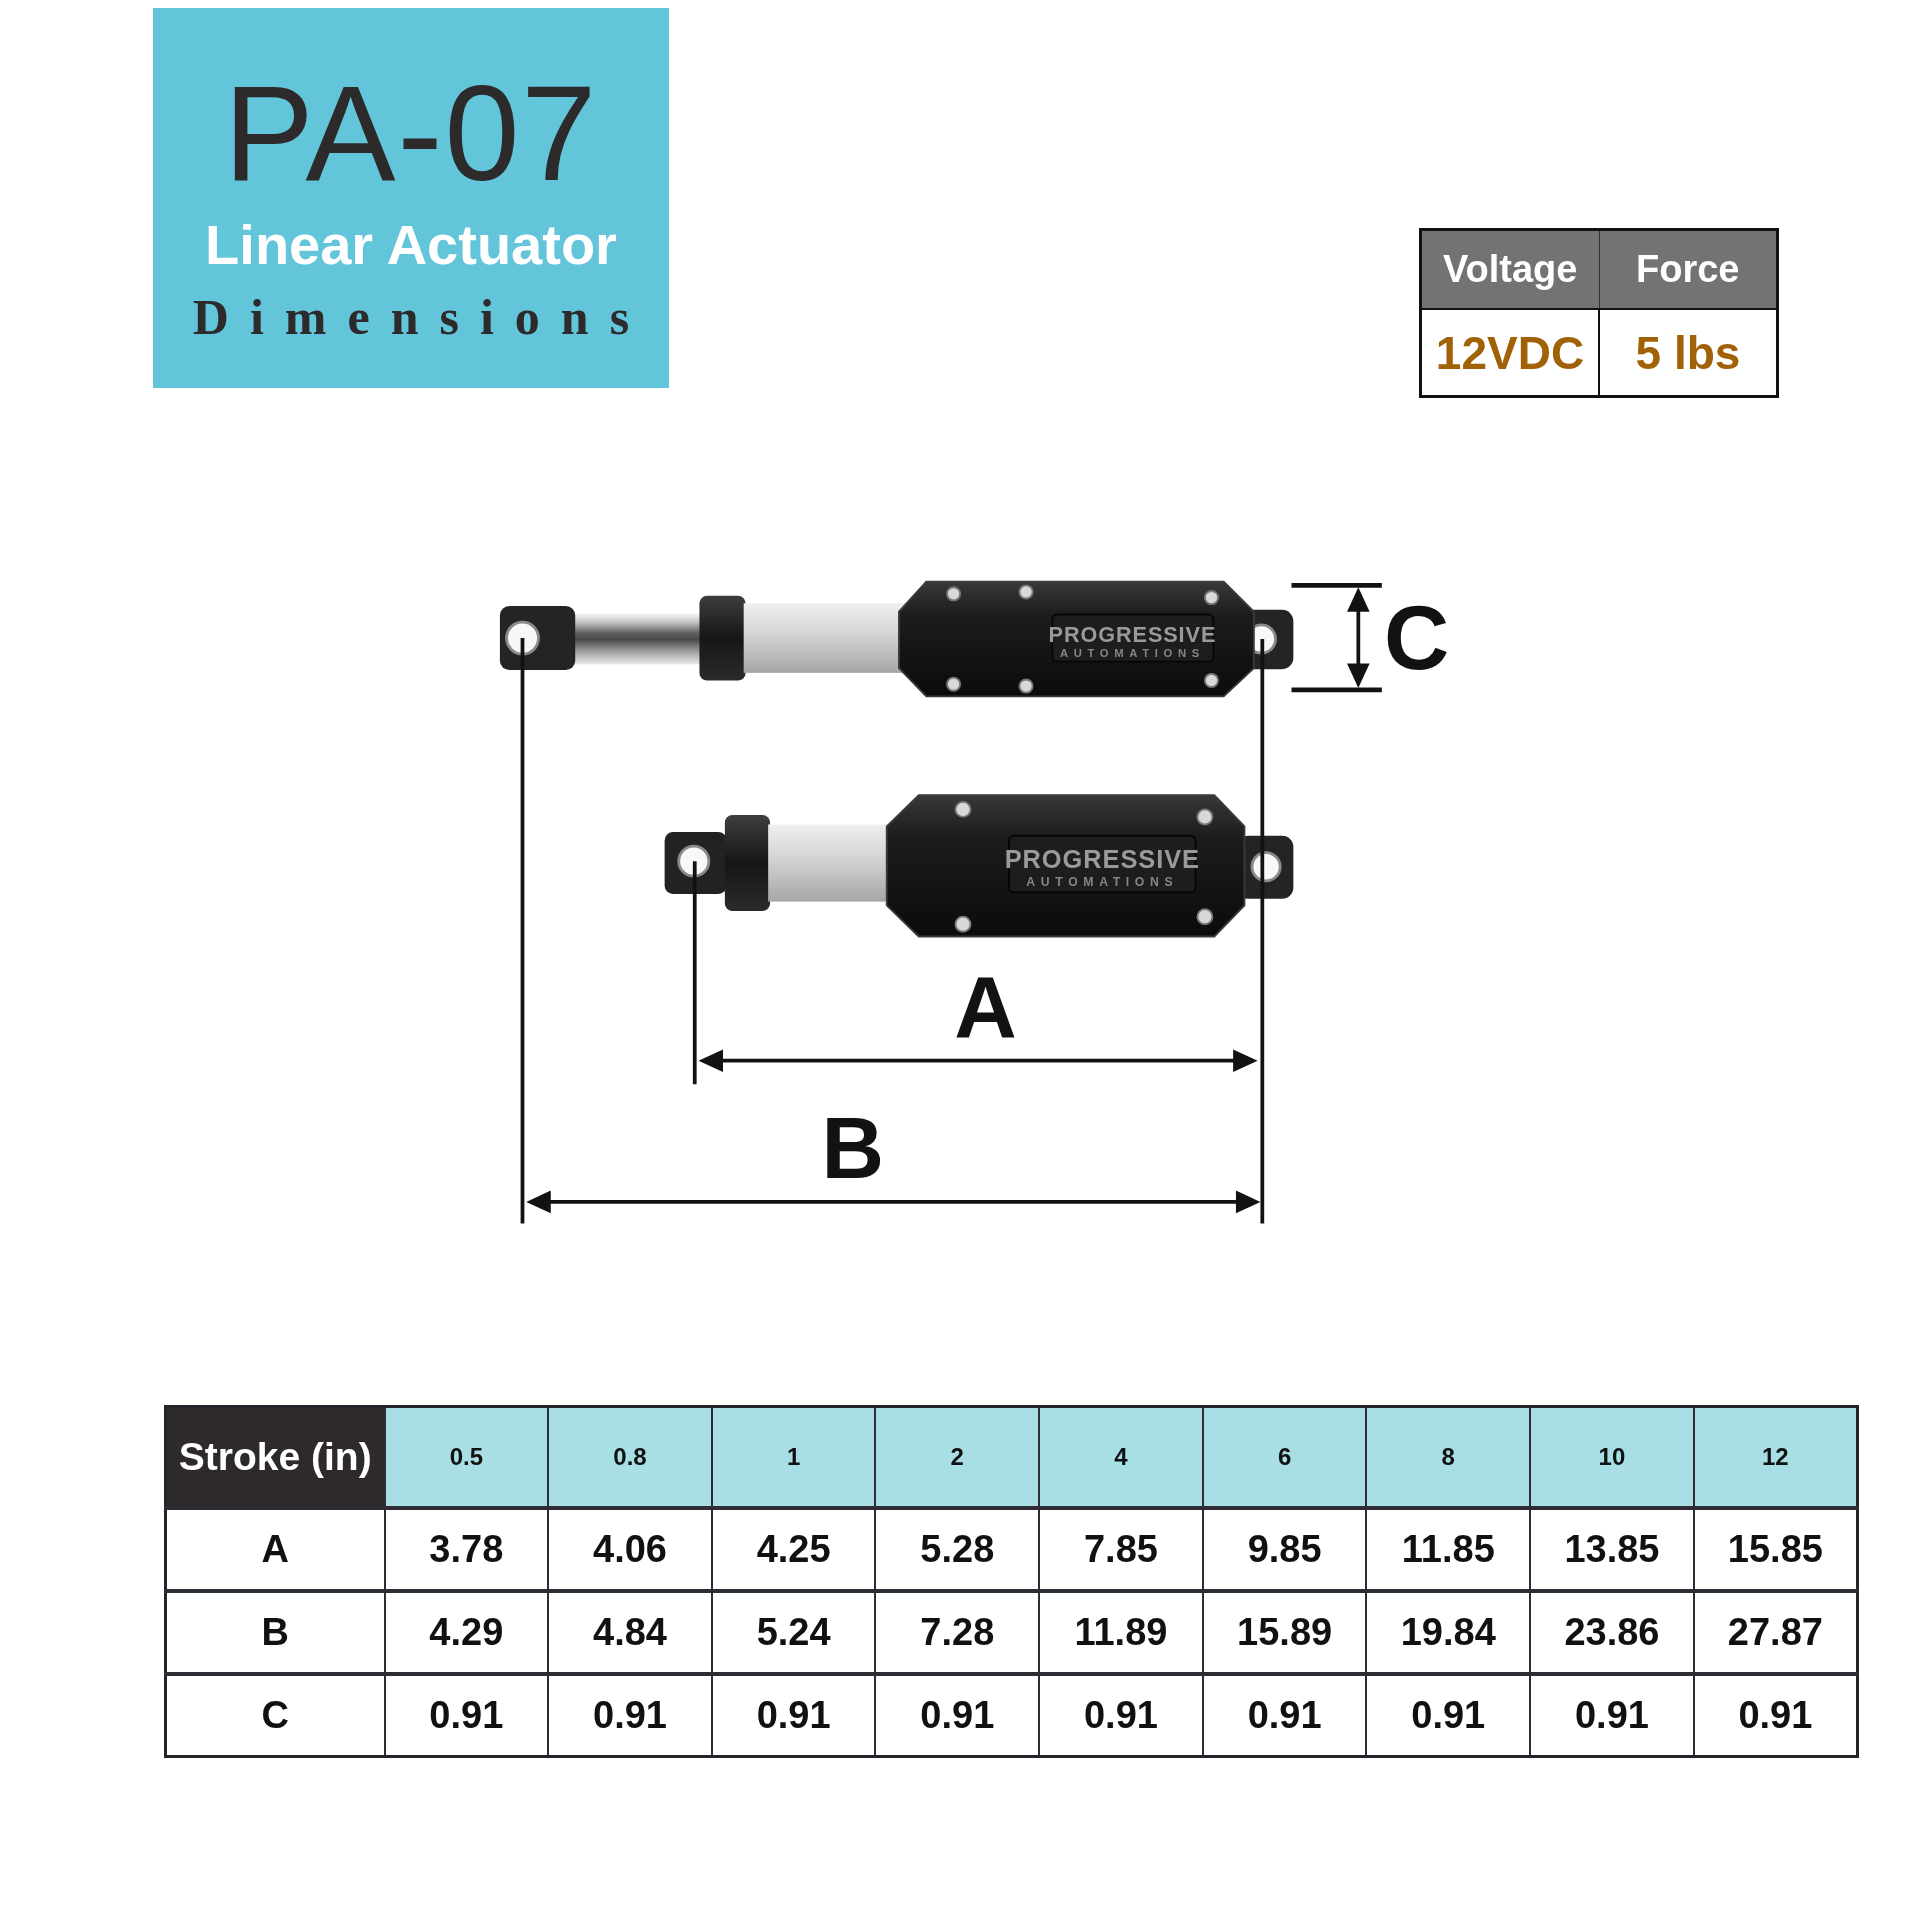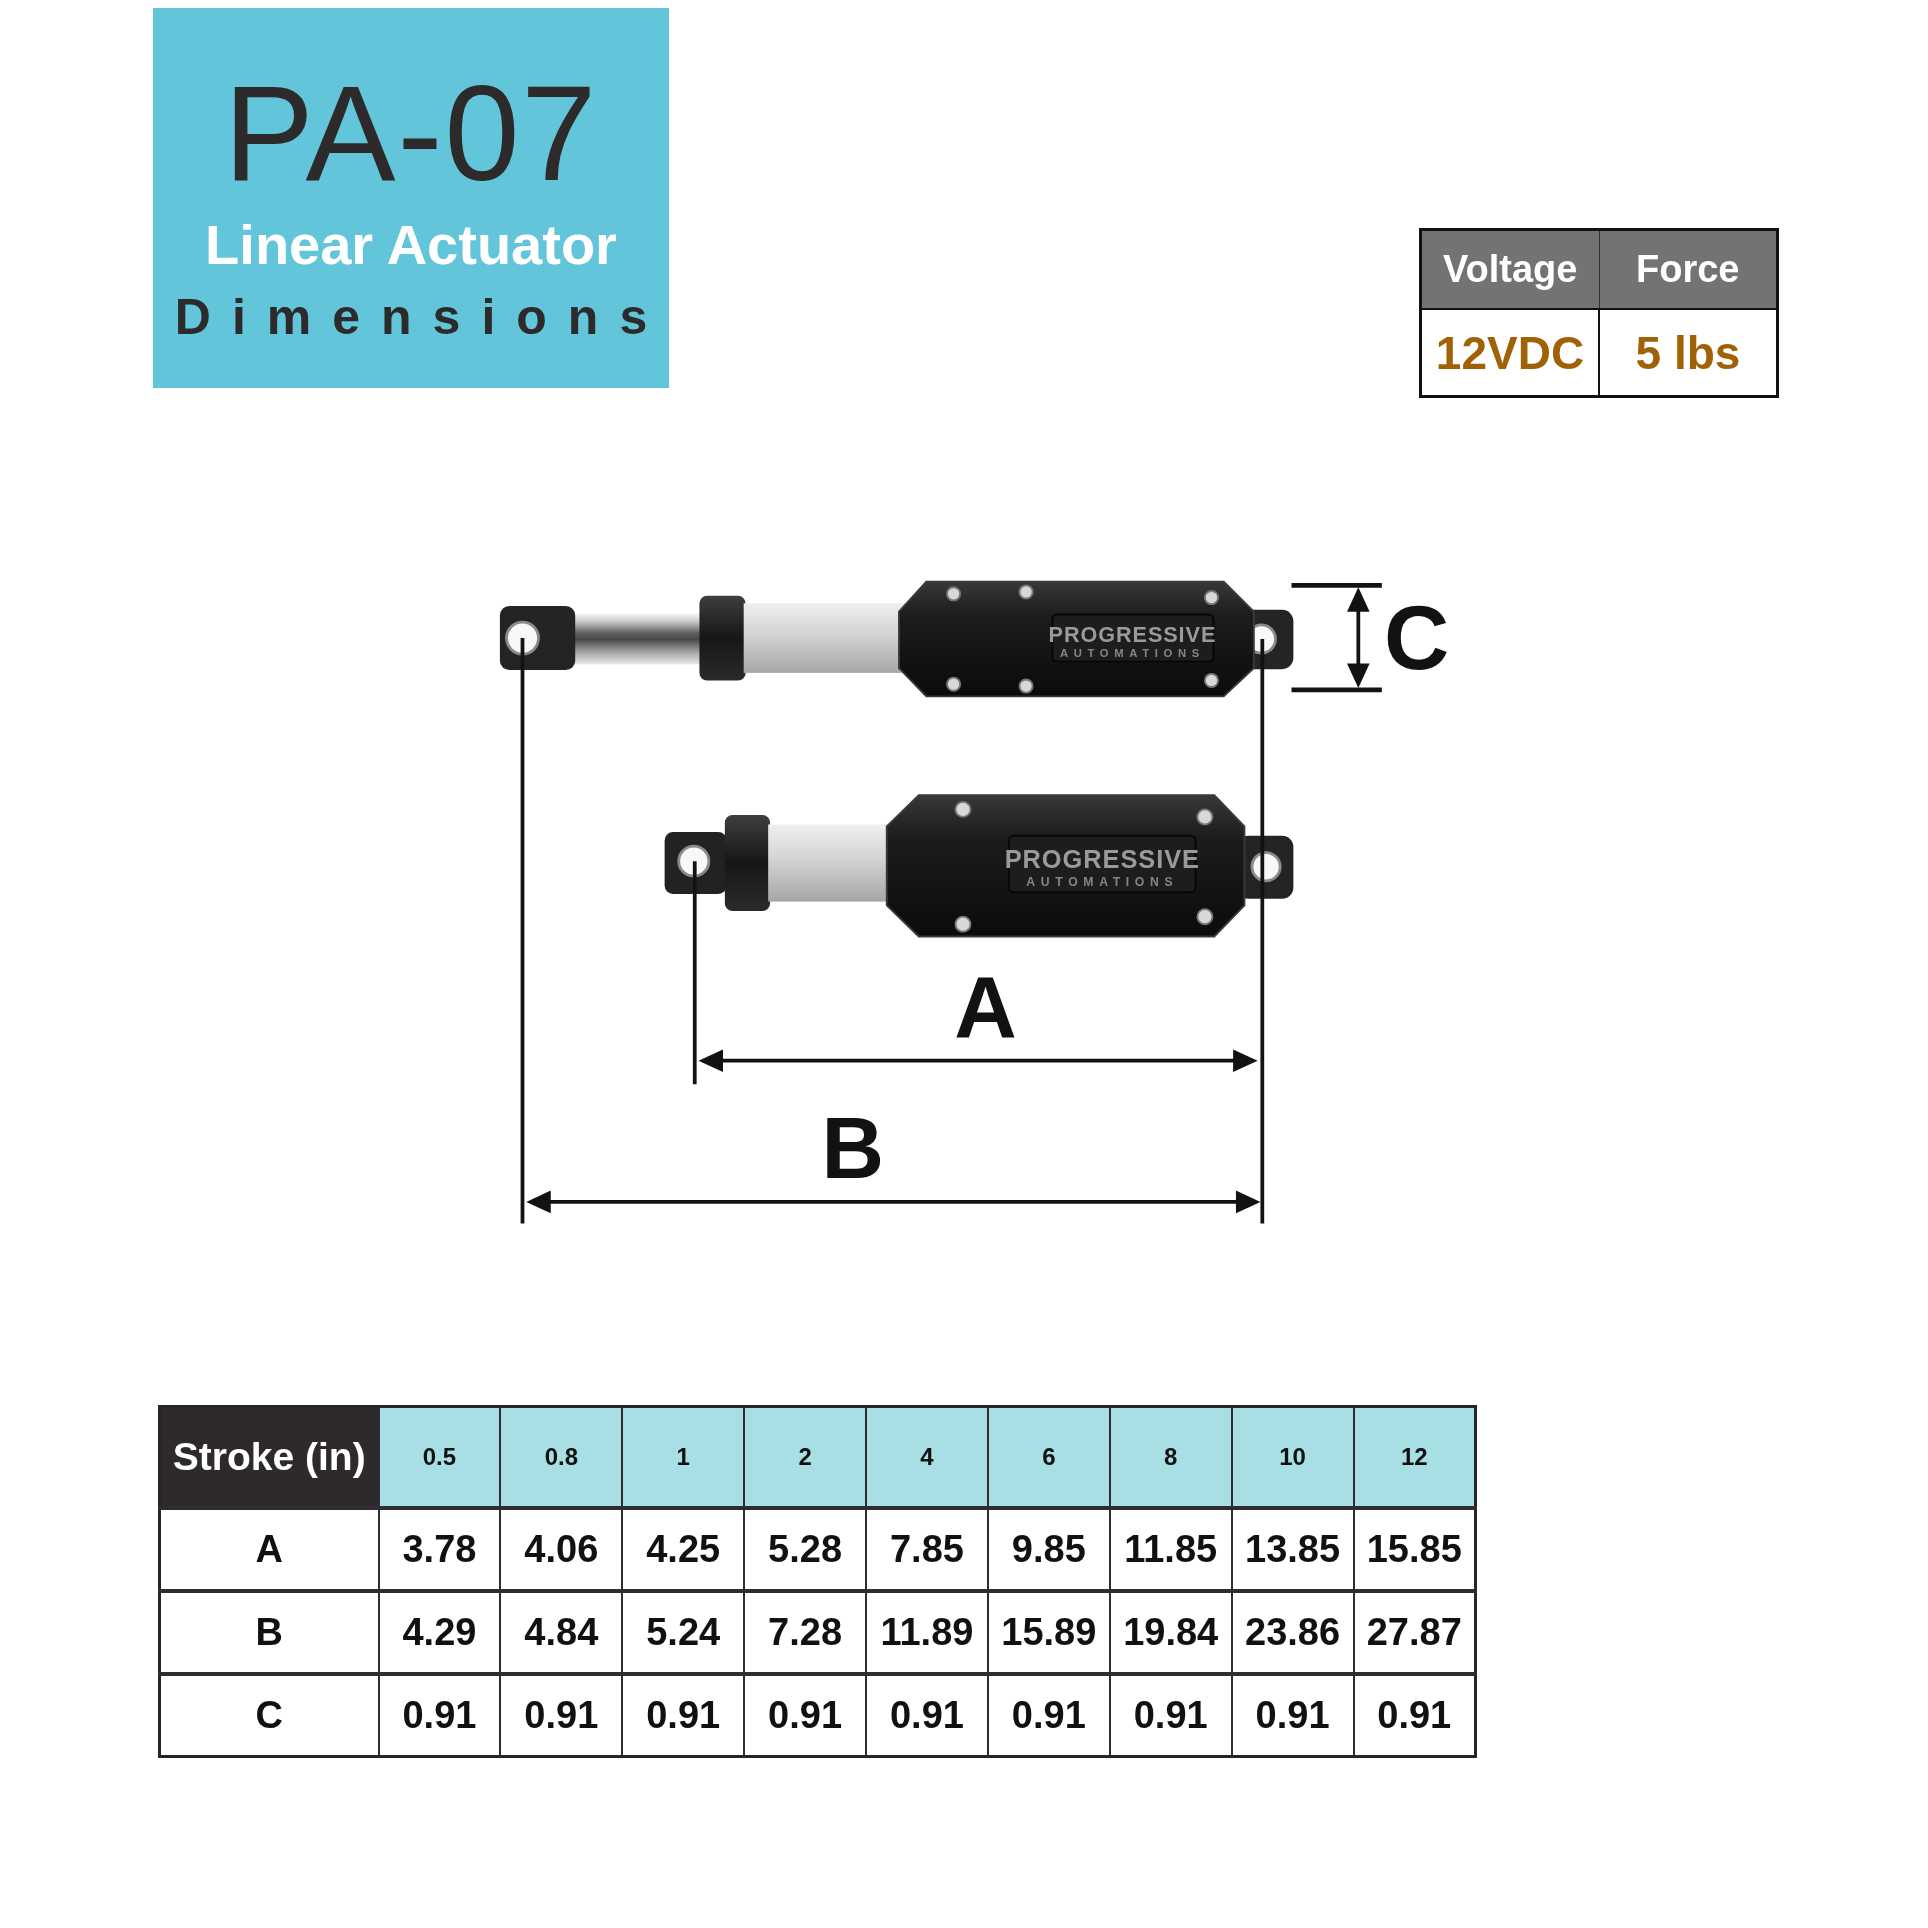--- a/index.html
+++ b/index.html
@@ -6,39 +6,39 @@
   #canvas{position:relative;width:1928px;height:1928px;background:#ffffff;overflow:hidden;
           font-family:"Liberation Sans", sans-serif;}
 
   
   .title-block{position:absolute;left:153px;top:7.5px;width:516px;height:380px;
                background:#62c5d9;text-align:center;}
   .model{margin-top:58px;font-size:135px;font-weight:normal;line-height:1;color:#2d2a2b;
          letter-spacing:1.9px;}
   .subtitle1{margin-top:13px;font-size:56px;font-weight:bold;line-height:1.1;color:#ffffff;}
   .subtitle2{margin-top:15px;font-size:50px;font-weight:bold;line-height:1.1;color:#2d2a2b;
-             letter-spacing:21px;text-indent:21px;}
+             letter-spacing:21px;text-indent:21px;font-family:Liberation Serif, serif;}
 
   
   .spec-table{position:absolute;left:1419px;top:228px;width:360px;border-collapse:collapse;
               table-layout:fixed;}
   .spec-table th{background:#737373;color:#ffffff;font-size:38px;font-weight:bold;
                  height:75px;border:1.9px solid #353031;}
   .spec-table td{background:#ffffff;color:#a16207;font-size:46px;font-weight:bold;
                  height:83px;text-align:center;border:2.8px solid #111111;}
   .spec-table{border:3.8px solid #111111;}
 
   
   .diagram{position:absolute;left:414px;top:527px;width:1130px;height:753px;}
   .dim-label{font-family:"Liberation Sans", sans-serif;font-weight:bold;fill:#121212;}
   .logo-big{font-family:"Liberation Sans", sans-serif;font-weight:bold;fill:#9a9a9a;letter-spacing:1px;}
   .logo-small{font-family:"Liberation Sans", sans-serif;font-weight:bold;fill:#858585;letter-spacing:6px;}
 
   
-  .dim-table{position:absolute;left:158px;top:1405px;width:1319px;border-collapse:collapse;
+  .dim-table{position:absolute;left:164px;top:1405px;width:1695px;border-collapse:collapse;
              table-layout:fixed;border:3.8px solid #26242b;}
   .dim-table col.c0{width:219px;}
   .dim-table th,.dim-table td{border:2.8px solid #2f2d33;text-align:center;
              font-weight:bold;color:#111111;}
   .dim-table thead th{height:96px;font-size:24px;background:#a8dfe4;}
   .dim-table thead th.stroke{background:#2e2a2b;color:#ffffff;font-size:39px;}
   .dim-table tbody th,.dim-table tbody td{height:77px;font-size:38px;background:#ffffff;
              border-top-width:4.7px;}
 </style>
 </head>

